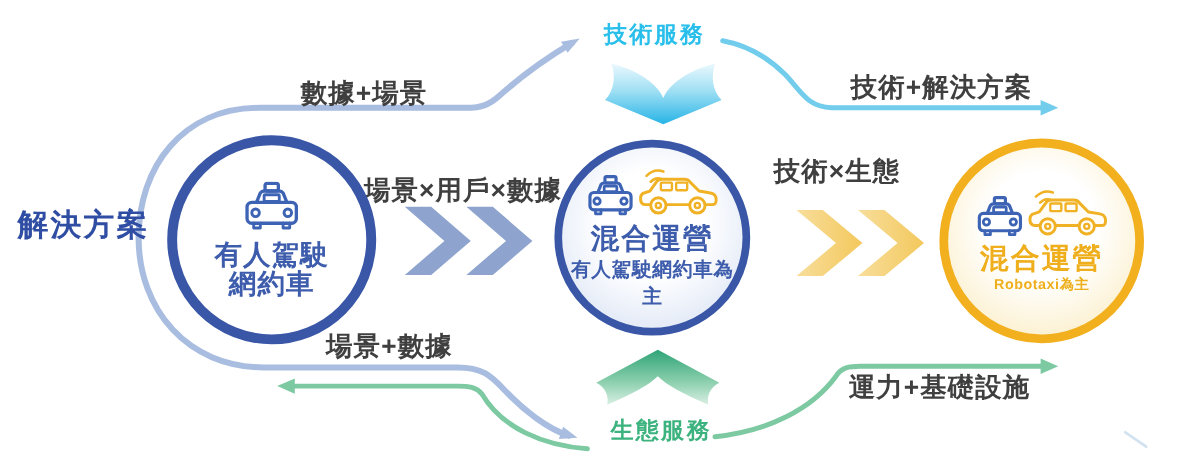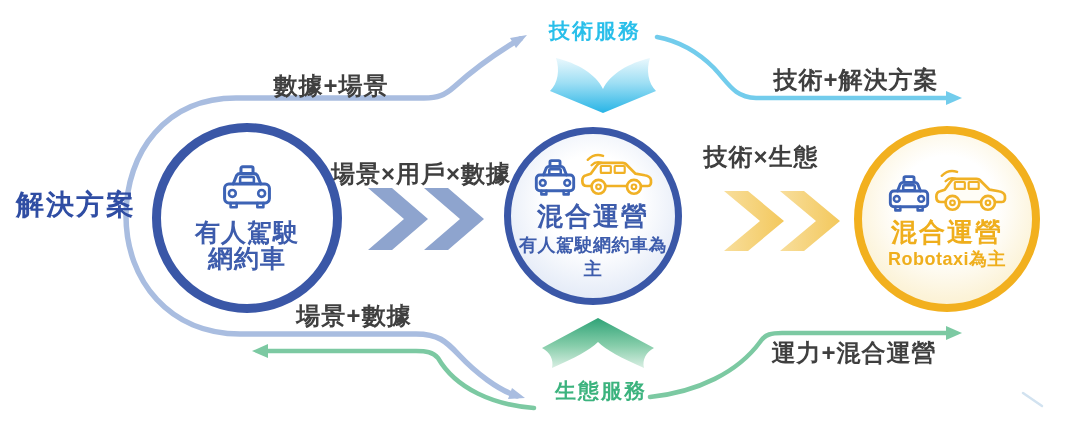--- a/index.html
+++ b/index.html
@@ -37,21 +37,21 @@
   }
   .node3{
     left:854px;top:126px;width:186px;height:186px;
     border:8px solid #f2b01e;
     background:radial-gradient(circle at 50% 42%,#ffffff 38%,#fcf3d8 72%,#f9ecc4 100%);
   }
   .node-title-blue{font-size:25px;font-weight:bold;color:#3d5cac;line-height:1.05;letter-spacing:1px;}
   .node2 .mix-title{font-size:26px;font-weight:bold;color:#3d5cac;line-height:1.05;letter-spacing:2px;margin-top:2px;}
   .node2 .mix-sub{font-size:18px;font-weight:bold;color:#3d5cac;margin-top:3px;letter-spacing:.5px;}
   .node3 .mix-title{font-size:26px;font-weight:bold;color:#efae1c;line-height:1.05;letter-spacing:2px;margin-top:2px;}
-  .node3 .mix-sub{font-size:18px;font-weight:bold;color:#efae1c;margin-top:1px;letter-spacing:.5px;}
+  .node3 .mix-sub{font-size:13px;font-weight:bold;color:#efae1c;margin-top:1px;letter-spacing:.5px;}
   .icon-row{display:flex;align-items:flex-end;justify-content:center;gap:2px;}
 </style>
 </head>
 <body>
 
 <div class="stage">
 
   <svg class="lines" viewBox="0 0 1080 424">
     <defs>
       <linearGradient id="cyanGrad" x1="0" y1="0" x2="0" y2="1">
@@ -105,21 +105,21 @@
   <div class="service-title" style="left:595px;top:17px;color:#29bfea;">技術服務</div>
   <div class="service-title" style="left:601px;top:377px;color:#3cb37e;text-align:right;">生態服務</div>
 
   <div class="flow-label" style="left:331px;top:73px;">數據+場景</div>
   <div class="flow-label" style="left:856px;top:67px;">技術+解決方案</div>
   <div class="flow-label" style="left:421px;top:161px;">場景×用戶×數據</div>
   <div class="flow-label" style="left:761px;top:144px;">
     <div>技術×生態</div>
   </div>
   <div class="flow-label" style="left:354px;top:305px;font-family:Liberation Mono, monospace;">場景+數據</div>
-  <div class="flow-label" style="left:854px;top:340px;">運力+混合運營</div>
+  <div class="flow-label" style="left:854px;top:340px;">運力+基礎設施</div>
 
   <div class="node node1">
     <svg width="56" height="50" viewBox="0 0 64 58" fill="none" stroke="#3d63b5" stroke-width="3.5" stroke-linejoin="round" stroke-linecap="round">
       <rect x="25" y="2" width="14" height="8" rx="2"></rect>
       <path d="M 16 22 L 20 12 Q 21.5 10 24 10 H 40 Q 42.5 10 44 12 L 48 22"></path>
       <rect x="24" y="14" width="16" height="7" rx="1" stroke-width="3"></rect>
       <rect x="6" y="22" width="52" height="22" rx="5"></rect>
       <circle cx="15" cy="33" r="4" stroke-width="3"></circle>
       <circle cx="49" cy="33" r="4" stroke-width="3"></circle>
       <path d="M 13 44 v 5 h 7 v -5" stroke-width="3"></path>

